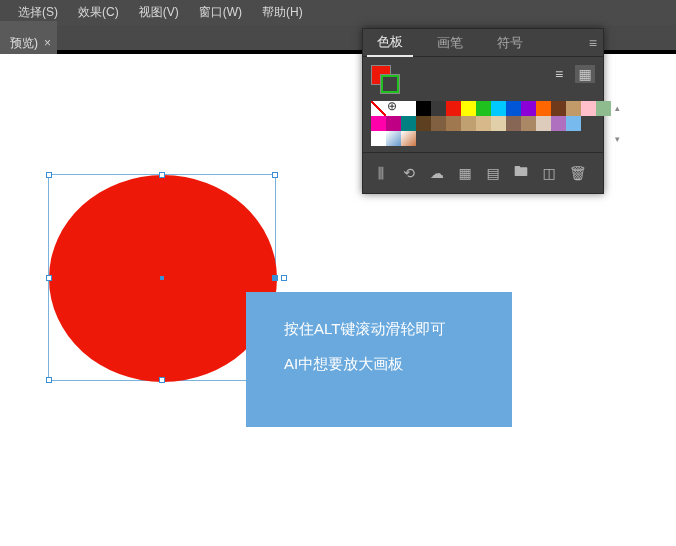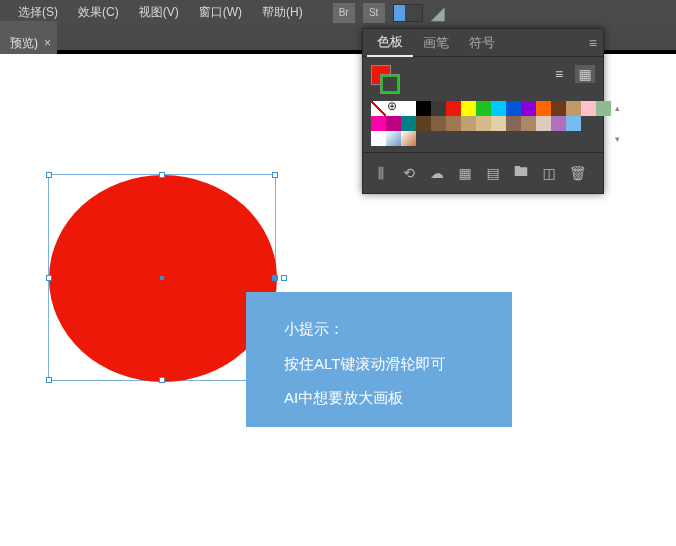--- a/index.html
+++ b/index.html
@@ -173,20 +173,21 @@
 .panel-tabs {
   display: flex;
   align-items: center;
   height: 28px;
   background: #414141;
   border-bottom: 1px solid #2a2a2a;
   color: #aaa;
   font-size: 13px;
   padding-left: 4px;
   position: relative;
+  gap: 14px;
 }
 .ptab {
   padding: 4px 10px;
   cursor: pointer;
 }
 .ptab.active {
   color: #eaeaea;
   border-bottom: 2px solid #eaeaea;
 }
 .panel-menu {
@@ -309,26 +310,20 @@
 </style>
 </head>
 <body>
 
 <div class="menubar">
   <span class="menu-item">选择(S)</span>
   <span class="menu-item">效果(C)</span>
   <span class="menu-item">视图(V)</span>
   <span class="menu-item">窗口(W)</span>
   <span class="menu-item">帮助(H)</span>
-  <div class="menu-right">
-    <div class="square-btn">Br</div>
-    <div class="square-btn">St</div>
-    <div class="workspace-switch"></div>
-    <div class="brush-icon">◢</div>
-  </div>
 </div>
 
 <div class="tab-bar">
   <div class="tab">
     <span>预览)</span>
     <span class="tab-close">×</span>
   </div>
 </div>
 
 <div class="canvas-area">
@@ -340,21 +335,20 @@
     <div class="handle h-ml"></div>
     <div class="handle h-mr"></div>
     <div class="handle h-bl"></div>
     <div class="handle h-bm"></div>
     <div class="handle h-br"></div>
     <div class="center-dot"></div>
     <div class="side-anchor sa-r"></div>
   </div>
 
   <div class="tip-box">
-    <div class="line1">小提示：</div>
     <div>按住ALT键滚动滑轮即可</div>
     <div>AI中想要放大画板</div>
   </div>
 </div>
 
 <div class="panel">
   <div class="panel-ctrl">
     <span>◂◂</span>
     <span>×</span>
   </div>

